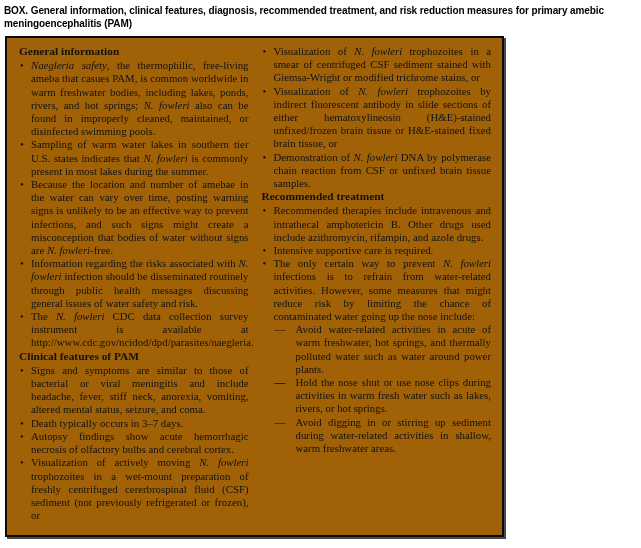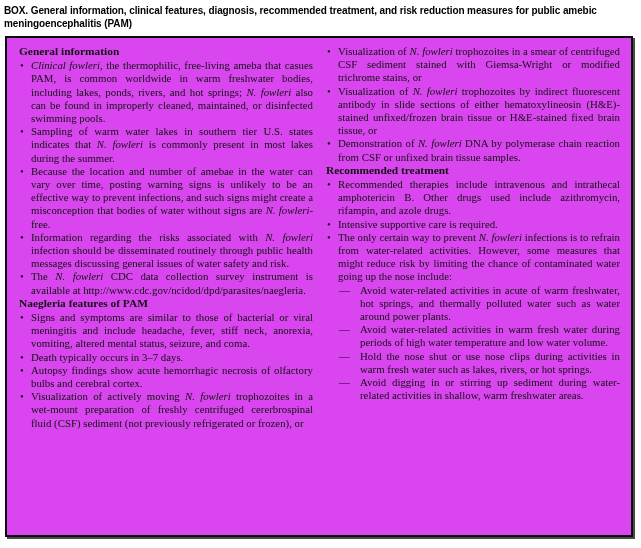--- a/index.html
+++ b/index.html
@@ -24,26 +24,26 @@
     font-weight: bold;
     font-size: 10px;
     line-height: 1.3;
     color: #000000;
     letter-spacing: -0.1px;
   }
   .box {
     position: absolute;
     left: 5px;
     top: 36px;
-    width: 628px;
+    width: 499px;
     height: 501px;
     box-sizing: border-box;
     border: 2px solid #0a0a0a;
     box-shadow: 2px 2px 0 #4a4a4a;
-    background: #d946ef;
+    background: #a16207;
     padding: 7px 11px 6px 12px;
     display: flex;
     gap: 13px;
   }
   .col {
     flex: 1 1 0;
     min-width: 0;
     font-size: 10.8px;
     line-height: 13.2px;
     text-align: justify;
@@ -75,36 +75,36 @@
     padding-left: 21px;
   }
   ul.items li.dash .marker {
     left: 0;
     letter-spacing: -1px;
   }
 </style>
 </head>
 <body>
 
-<div class="box-title">BOX. General information, clinical features, diagnosis, recommended treatment, and risk reduction measures for public amebic meningoencephalitis (PAM)</div>
+<div class="box-title">BOX. General information, clinical features, diagnosis, recommended treatment, and risk reduction measures for primary amebic meningoencephalitis (PAM)</div>
 
 <div class="box">
   <div class="col">
       <div class="section">
         <div class="heading">General information</div>
         <ul class="items">
-          <li class="bullet"><span class="marker">•</span><span><i>Clinical fowleri</i>, the thermophilic, free-living ameba that casues PAM, is common worldwide in warm freshwater bodies, including lakes, ponds, rivers, and hot springs; <i>N. fowleri</i> also can be found in improperly cleaned, maintained, or disinfected swimming pools.</span></li>
+          <li class="bullet"><span class="marker">•</span><span><i>Naegleria safety</i>, the thermophilic, free-living ameba that casues PAM, is common worldwide in warm freshwater bodies, including lakes, ponds, rivers, and hot springs; <i>N. fowleri</i> also can be found in improperly cleaned, maintained, or disinfected swimming pools.</span></li>
           <li class="bullet"><span class="marker">•</span><span>Sampling of warm water lakes in southern tier U.S. states indicates that <i>N. fowleri</i> is commonly present in most lakes during the summer.</span></li>
           <li class="bullet"><span class="marker">•</span><span>Because the location and number of amebae in the water can vary over time, posting warning signs is unlikely to be an effective way to prevent infections, and such signs might create a misconception that bodies of water without signs are <i>N. fowleri</i>-free.</span></li>
           <li class="bullet"><span class="marker">•</span><span>Information regarding the risks associated with <i>N. fowleri</i> infection should be disseminated routinely through public health messages discussing general issues of water safety and risk.</span></li>
           <li class="bullet"><span class="marker">•</span><span>The <i>N. fowleri</i> CDC data collection survey instrument is available at http://www.cdc.gov/ncidod/dpd/parasites/naegleria.</span></li>
         </ul>
       </div>
       <div class="section">
-        <div class="heading">Naegleria features of PAM</div>
+        <div class="heading">Clinical features of PAM</div>
         <ul class="items">
           <li class="bullet"><span class="marker">•</span><span>Signs and symptoms are similar to those of bacterial or viral meningitis and include headache, fever, stiff neck, anorexia, vomiting, altered mental status, seizure, and coma.</span></li>
           <li class="bullet"><span class="marker">•</span><span>Death typically occurs in 3–7 days.</span></li>
           <li class="bullet"><span class="marker">•</span><span>Autopsy findings show acute hemorrhagic necrosis of olfactory bulbs and cerebral cortex.</span></li>
         </ul>
       </div>
       <div class="section">
         <ul class="items">
           <li class="bullet"><span class="marker">•</span><span>Visualization of actively moving <i>N. fowleri</i> trophozoites in a wet-mount preparation of freshly centrifuged cererbrospinal fluid (CSF) sediment (not previously refrigerated or frozen), or</span></li>
         </ul>
@@ -122,19 +122,19 @@
         <div class="heading">Recommended treatment</div>
         <ul class="items">
           <li class="bullet"><span class="marker">•</span><span>Recommended therapies include intravenous and intrathecal amphotericin B. Other drugs used include azithromycin, rifampin, and azole drugs.</span></li>
           <li class="bullet"><span class="marker">•</span><span>Intensive supportive care is required.</span></li>
         </ul>
       </div>
       <div class="section">
         <ul class="items">
           <li class="bullet"><span class="marker">•</span><span>The only certain way to prevent <i>N. fowleri</i> infections is to refrain from water-related activities. However, some measures that might reduce risk by limiting the chance of contaminated water going up the nose include:</span></li>
           <li class="dash"><span class="marker">—</span><span>Avoid water-related activities in acute of warm freshwater, hot springs, and thermally polluted water such as water around power plants.</span></li>
-          <li class="dash"><span class="marker">—</span><span>Avoid water-related activities in warm fresh water during periods of high water temperature and low water volume.</span></li>
+          <li class="dash"><span class="marker">—</span></li>
           <li class="dash"><span class="marker">—</span><span>Hold the nose shut or use nose clips during activities in warm fresh water such as lakes, rivers, or hot springs.</span></li>
           <li class="dash"><span class="marker">—</span><span>Avoid digging in or stirring up sediment during water-related activities in shallow, warm freshwater areas.</span></li>
         </ul>
       </div>
     </div>
 </div>
 
 </body></html>

